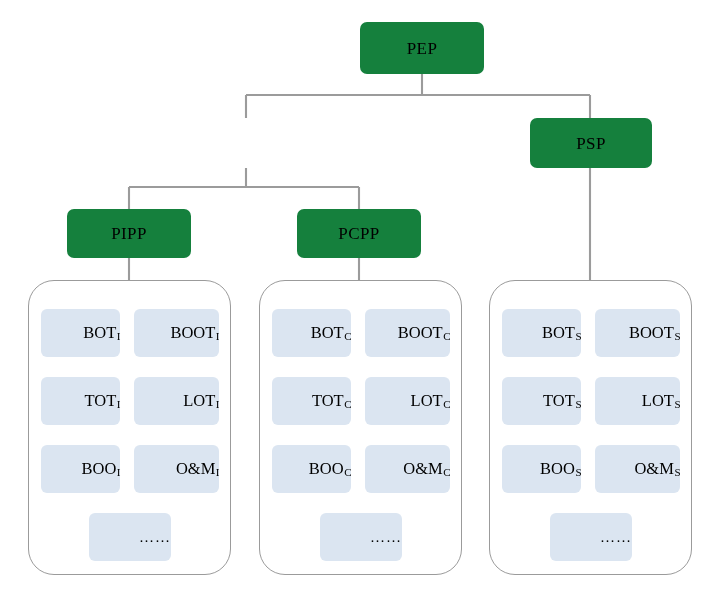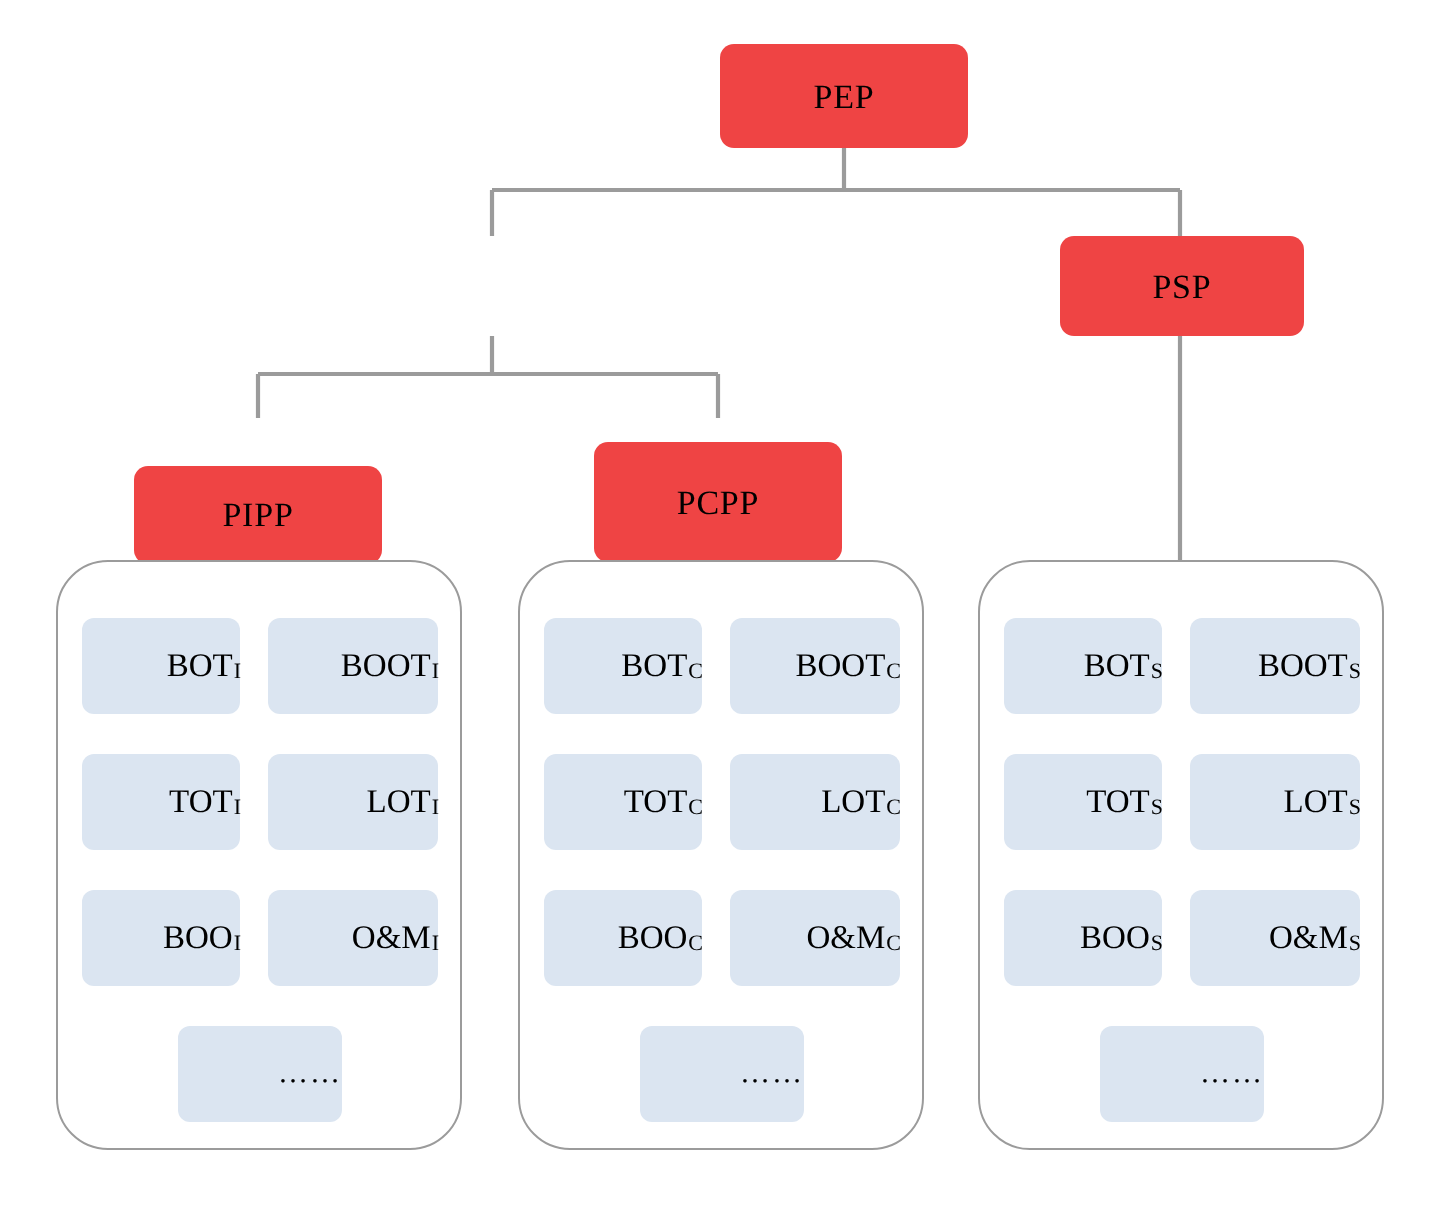--- a/index.html
+++ b/index.html
@@ -23,21 +23,21 @@
   #edges {
     position: absolute;
     left: 0;
     top: 0;
     width: 723px;
     height: 604px;
     pointer-events: none;
   }
   .node {
     position: absolute;
-    background: #ef4444;
+    background: #15803d;
     border-radius: 7px;
     display: flex;
     align-items: center;
     justify-content: center;
     font-size: 17px;
     line-height: 1;
     letter-spacing: 0.4px;
     color: #000000;
     box-sizing: border-box;
   }
@@ -101,24 +101,24 @@
   </svg>
 
   <div class="node" style="left:360px; top:22px; width:124px; height:52px;">
     <span>PEP</span>
   </div>
 
   <div class="node" style="left:530px; top:118px; width:122px; height:50px;justify-content:center;">
     <span>PSP</span>
   </div>
 
-  <div class="node" style="left:67px; top:209px; width:124px; height:49px;margin-top:24px;">
+  <div class="node" style="left:67px; top:209px; width:124px; height:49px;">
     <span>PIPP</span>
   </div>
-  <div class="node" style="left:297px; top:209px; width:124px; height:60px;margin-top:12px;">
+  <div class="node" style="left:297px; top:209px; width:124px; height:49px;">
     <span>PCPP</span>
   </div>
 
   <div class="group-box" style="left:28px; top:280px; width:203px; height:295px;">
     <div class="leaf" style="left:12px; top:28px; width:79px; height:48px;">
       <span class="base">BOT</span>
         <span class="sub">I</span>
     </div>
     <div class="leaf" style="left:105px; top:28px; width:85px; height:48px;">
       <span class="base">BOOT</span>

